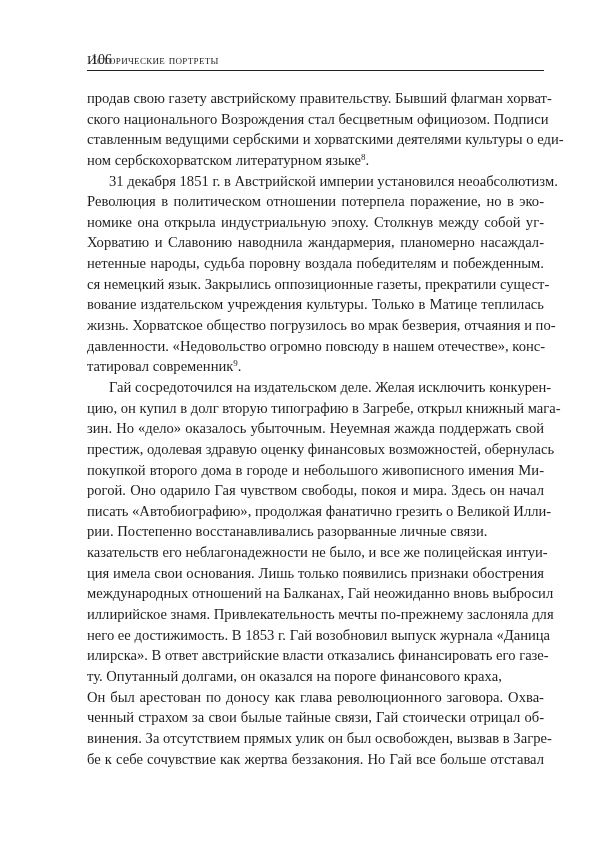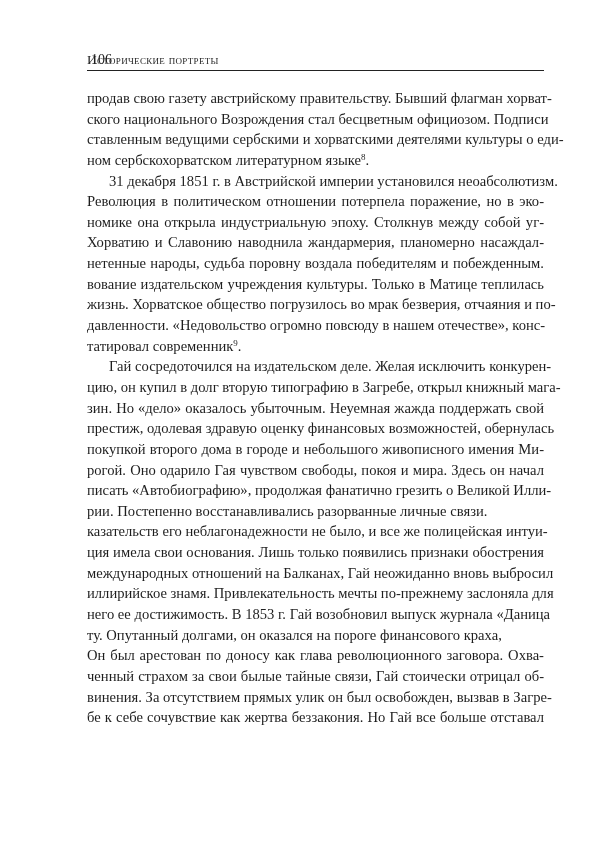--- a/index.html
+++ b/index.html
@@ -35,20 +35,21 @@
       <span class="ln">ставленным ведущими сербскими и хорватскими деятелями культуры о еди-</span>
       <span class="ln last"><span>ном сербскохорватском литературном языке</span><sup>8</sup><span>.</span></span>
     </div>
 
     <div>
       <span class="ln indent">31 декабря 1851 г. в Австрийской империи установился неоабсолютизм.</span>
       <span class="ln">Революция в политическом отношении потерпела поражение, но в эко-</span>
       <span class="ln">номике она открыла индустриальную эпоху. Столкнув между собой уг-</span>
       <span class="ln">Хорватию и Славонию наводнила жандармерия, планомерно насаждал-</span>
       <span class="ln">нетенные народы, судьба поровну воздала победителям и побежденным.</span>
+      <span class="ln">ся немецкий язык. Закрылись оппозиционные газеты, прекратили сущест-</span>
       <span class="ln">вование издательском учреждения культуры. Только в Матице теплилась</span>
       <span class="ln">жизнь. Хорватское общество погрузилось во мрак безверия, отчаяния и по-</span>
       <span class="ln">давленности. «Недовольство огромно повсюду в нашем отечестве», конс-</span>
       <span class="ln last"><span>татировал современник</span><sup>9</sup><span>.</span></span>
     </div>
 
     <div>
       <span class="ln indent">Гай сосредоточился на издательском деле. Желая исключить конкурен-</span>
       <span class="ln">цию, он купил в долг вторую типографию в Загребе, открыл книжный мага-</span>
       <span class="ln">зин. Но «дело» оказалось убыточным. Неуемная жажда поддержать свой</span>
@@ -58,20 +59,21 @@
       <span class="ln">писать «Автобиографию», продолжая фанатично грезить о Великой Илли-</span>
       <span class="ln last">рии. Постепенно восстанавливались разорванные личные связи.</span>
     </div>
 
     <div>
       <span class="ln">казательств его неблагонадежности не было, и все же полицейская интуи-</span>
       <span class="ln">ция имела свои основания. Лишь только появились признаки обострения</span>
       <span class="ln">международных отношений на Балканах, Гай неожиданно вновь выбросил</span>
       <span class="ln">иллирийское знамя. Привлекательность мечты по-прежнему заслоняла для</span>
       <span class="ln">него ее достижимость. В 1853 г. Гай возобновил выпуск журнала «Даница</span>
+      <span class="ln">илирска». В ответ австрийские власти отказались финансировать его газе-</span>
       <span class="ln last">ту. Опутанный долгами, он оказался на пороге финансового краха,</span>
     </div>
 
     <div>
       <span class="ln">Он был арестован по доносу как глава революционного заговора. Охва-</span>
       <span class="ln">ченный страхом за свои былые тайные связи, Гай стоически отрицал об-</span>
       <span class="ln">винения. За отсутствием прямых улик он был освобожден, вызвав в Загре-</span>
       <span class="ln">бе к себе сочувствие как жертва беззакония. Но Гай все больше отставал</span>
     </div>
   </div>

